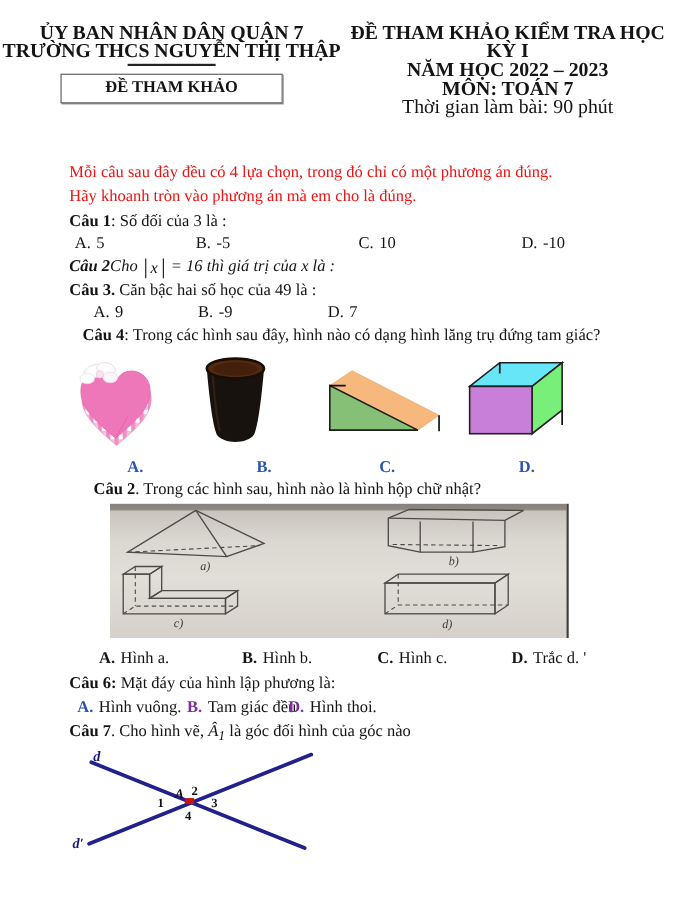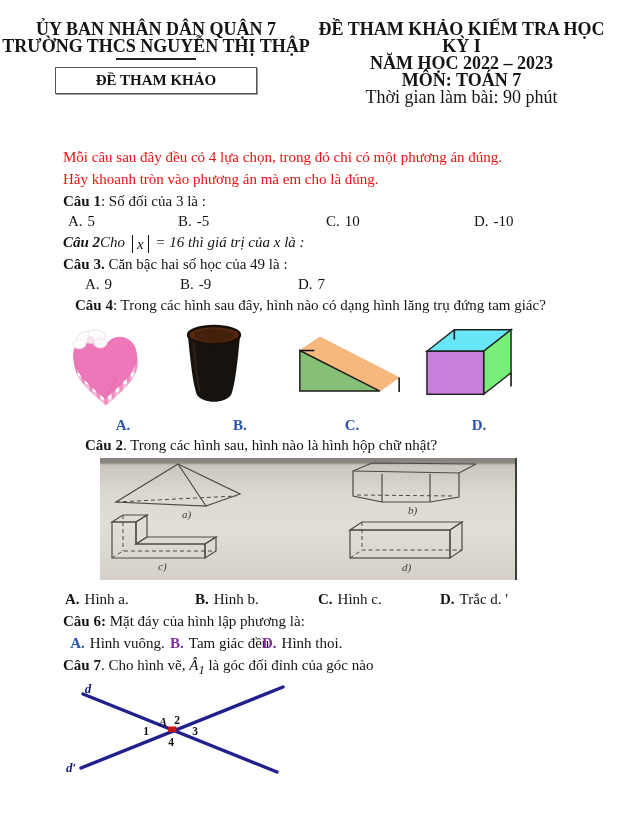--- a/index.html
+++ b/index.html
@@ -22,21 +22,21 @@
   .q2line{line-height:24px;font-style:italic;}
   .abs{display:inline-block;border-left:1.3px solid #111;border-right:1.3px solid #111;
        padding:0 4px;line-height:18px;margin:0 3px;vertical-align:-2px;}
   
   .opts{display:flex;line-height:19px;}
   .opts .opt{flex:none;white-space:nowrap;}
   .ltr{margin-right:5px;}
   .q1o{padding-left:5px;gap:33px;}  .q1o .o1{width:77px;}  .q1o .o2{width:115px;} .q1o .o3{width:115px;}
   .q2o{padding-left:2px;}  .q2o .o1{width:120px;} .q2o .o2{width:77px;}  .q2o .o3{width:158px;}
   .q3o{padding-left:22px;} .q3o .o1{width:95px;}  .q3o .o2{width:118px;} .q3o .o3{width:115px;}
-  .q5a{padding-left:2px;line-height:22px;margin-top:8px;} .q5a .o1{width:130px;} .q5a .o2{width:123px;} .q5a .o3{width:122px;}
+  .q5a{padding-left:2px;line-height:22px;margin-top:8px;} .q5a .o1{width:130px;margin-left:25px;} .q5a .o2{width:123px;} .q5a .o3{width:122px;}
   .q5a .ltr{font-weight:bold;}
   .q6o{padding-left:2px;line-height:22px;} .q6o .o1{width:105px;text-align:center;} .q6o .o2{width:92px;} .q6o .o3{width:136px;}
   .q6o .ltr{font-weight:bold;}
   
   .q4figs{display:flex;padding-left:2px;margin-top:8px;height:86px;align-items:flex-start;}
   .f1{width:80px;margin-right:40px;flex:none;}
   .f2{width:58px;margin-right:52px;flex:none;}
   .f3{width:108px;margin-right:22px;margin-top:10px;flex:none;}
   .f4{width:88px;margin-top:3px;flex:none;}
   .q4labels{display:flex;padding-left:2px;margin-top:7px;font-weight:bold;}
@@ -197,21 +197,21 @@
       <span class="opt o4"><span class="ltr">D.</span><span>Trắc d. '</span></span>
     </div>
 
     <p><span class="qlabel">Câu 6:</span><span> Mặt đáy của hình lập phương là:</span></p>
     <div class="opts q6o">
       <span class="opt o1"><span class="ltr" style="color: rgb(44, 85, 174);">A.</span><span>Hình vuông.</span></span>
       <span class="opt o2"><span class="ltr" style="color: rgb(123, 47, 158);">B.</span><span>Tam giác đều</span></span>
       <span class="opt o4"><span class="ltr" style="color: rgb(123, 47, 158);">D.</span><span>Hình thoi.</span></span>
     </div>
 
-    <p><span class="qlabel">Câu 7</span><span>. Cho hình vẽ, </span><i><span>Â</span><sub>1</sub></i><span> là góc đối đỉnh của góc nào</span></p>
+    <p><span class="qlabel">Câu 7</span><span>. Cho hình vẽ, </span><i><span>Â</span><sub>1</sub></i><span> là góc đối hình của góc nào</span></p>
 
     <div class="fig7wrap">
       <svg width="330" height="94" viewBox="0 0 330 94" style="color: rgb(33, 33, 140);">
         <line x1="28" y1="12" x2="222" y2="90" stroke="currentColor" stroke-width="3.4" stroke-linecap="round"></line>
         <line x1="26" y1="86" x2="228" y2="5" stroke="currentColor" stroke-width="3.4" stroke-linecap="round"></line>
         <rect x="113" y="44.5" width="8.5" height="5.5" fill="#c41510"></rect>
         <g fill="#181878" font-size="13" font-style="italic" font-weight="bold">
           <text x="33" y="11" text-anchor="middle">d</text>
           <text x="16" y="90" text-anchor="middle">d′</text>
         </g>

